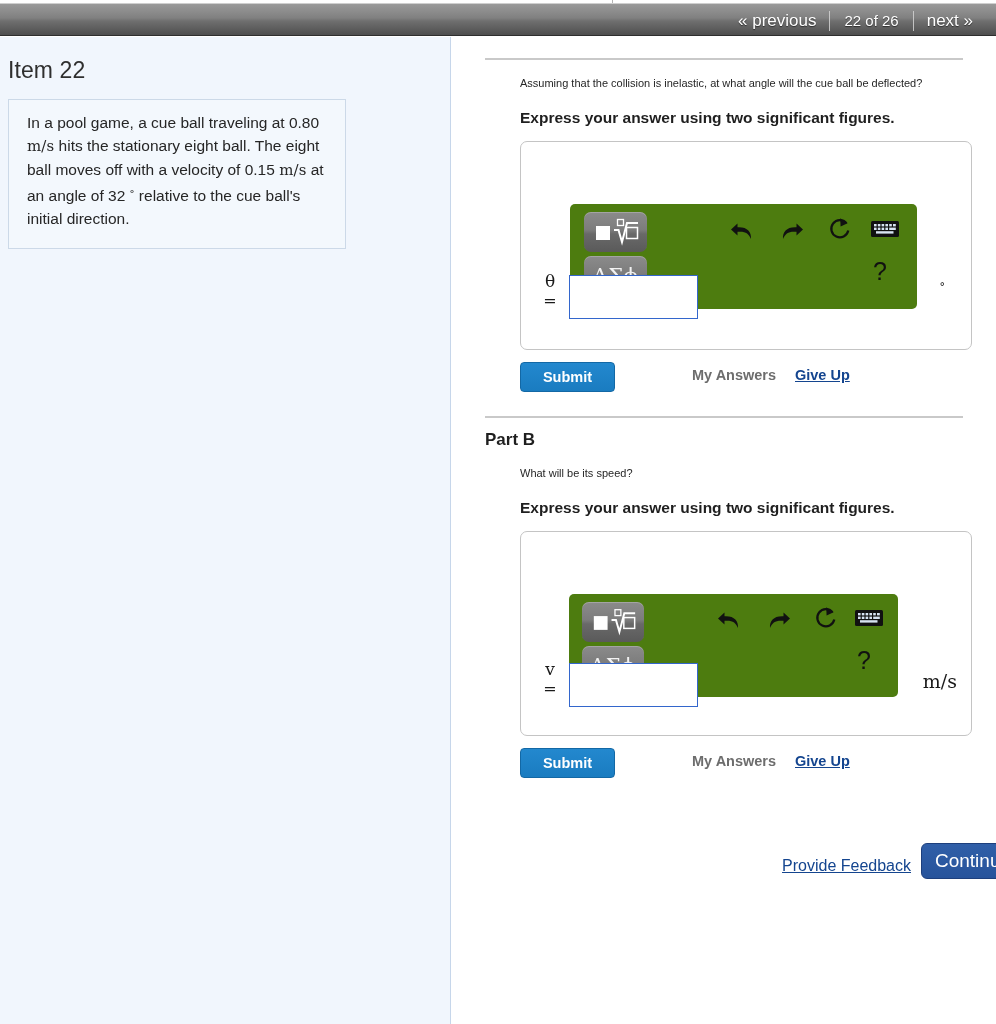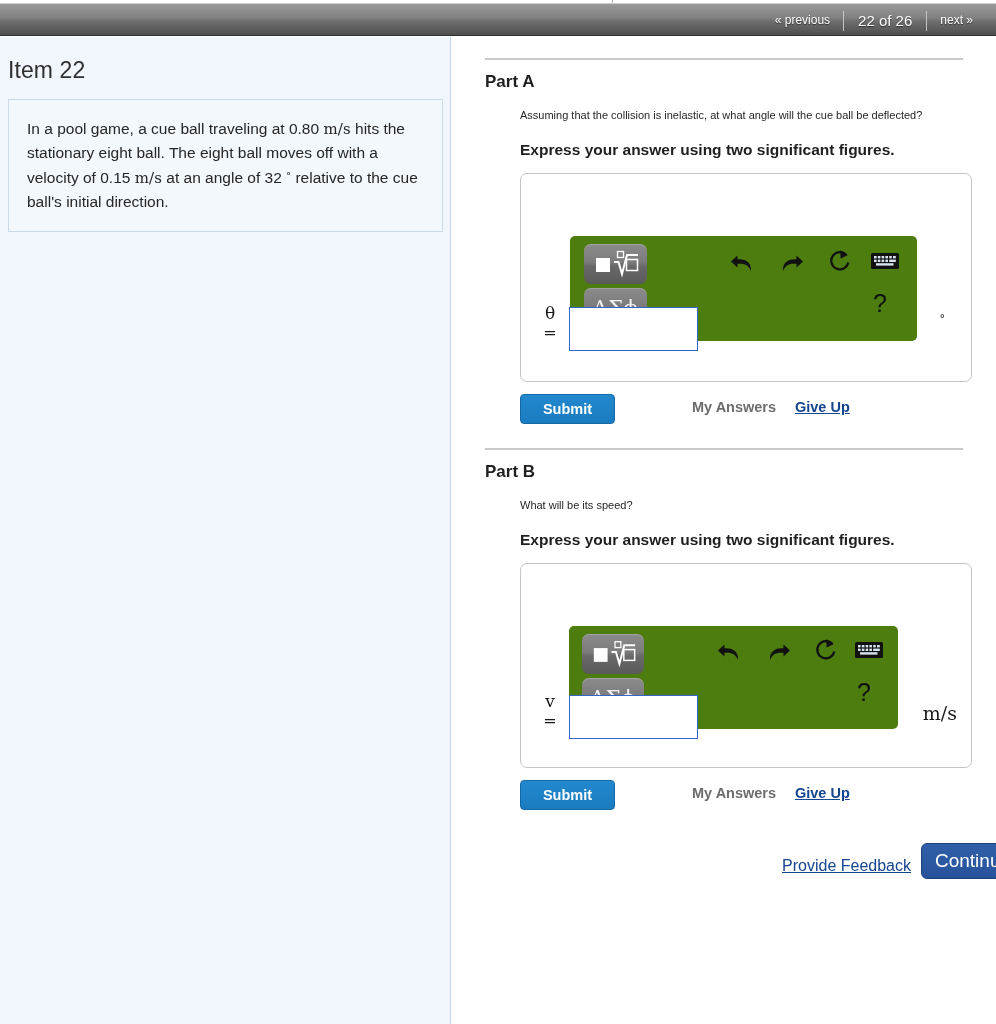--- a/index.html
+++ b/index.html
@@ -32,21 +32,21 @@
     position: absolute;
     right: 10px;
     top: 0;
     height: 33px;
     display: flex;
     align-items: center;
     gap: 0px;
   }
   #topbar .nav-link {
     color: #ffffff;
-    font-size: 12px;
+    font-size: 17px;
     padding: 0 13px;
     text-decoration: none;
     text-shadow: 0 1px 1px rgba(0,0,0,0.55);
     white-space: nowrap;
     cursor: pointer;
     line-height: 33px;
   }
   #topbar .nav-sep {
     width: 1px;
     height: 20px;
@@ -84,25 +84,25 @@
     position: absolute;
     top: 20px; left: 8px;
     font-size: 23px;
     color: #2f2f2f;
     font-weight: normal;
     letter-spacing: .1px;
   }
   #problem-box {
     position: absolute;
     top: 62px; left: 8px;
-    width: 435px;
+    width: 338px;
     background: #f3f8fd;
     border: 1px solid #ccd9e8;
     box-sizing: border-box;
-    padding: 17px 18px 18px 18px;
+    padding: 11px 18px 18px 18px;
   }
   #problem-text {
     font-size: 15.5px;
     line-height: 23px;
     color: #262626;
   }
   .mathunit {
     font-family: "DejaVu Serif", "Liberation Serif", serif;
     font-size: 15px;
     letter-spacing: .1px;
@@ -332,21 +332,20 @@
   <div id="problem-box">
     <div id="problem-text">
       <span>In a pool game, a cue ball traveling at 0.80 </span><span class="mathunit">m/s</span><span> hits the stationary eight ball. The eight ball moves off with a velocity of 0.15 </span><span class="mathunit">m/s</span><span> at an angle of 32 </span><span class="degsym">°</span><span> relative to the cue ball's initial direction.</span>
     </div>
   </div>
 </div>
 
 <div id="content">
 
   <div style="margin:21px 33px 0 33px;" class="part-sep"></div>
-  <div class="part-heading">Part A</div>
   <div class="part-question">Assuming that the collision is inelastic, at what angle will the cue ball be deflected?</div>
   <div class="part-instruction">Express your answer using two significant figures.</div>
 
   <div class="answer-panel a">
     <div class="math-toolbar">
 
       <div class="mbtn mbtn-root">
         <svg width="63" height="40" viewBox="0 0 63 40">
           <rect x="12" y="14" width="14" height="14" fill="#ffffff"></rect>
           <rect x="33.5" y="7.5" width="6" height="6" fill="none" stroke="#ffffff" stroke-width="1.3"></rect>

